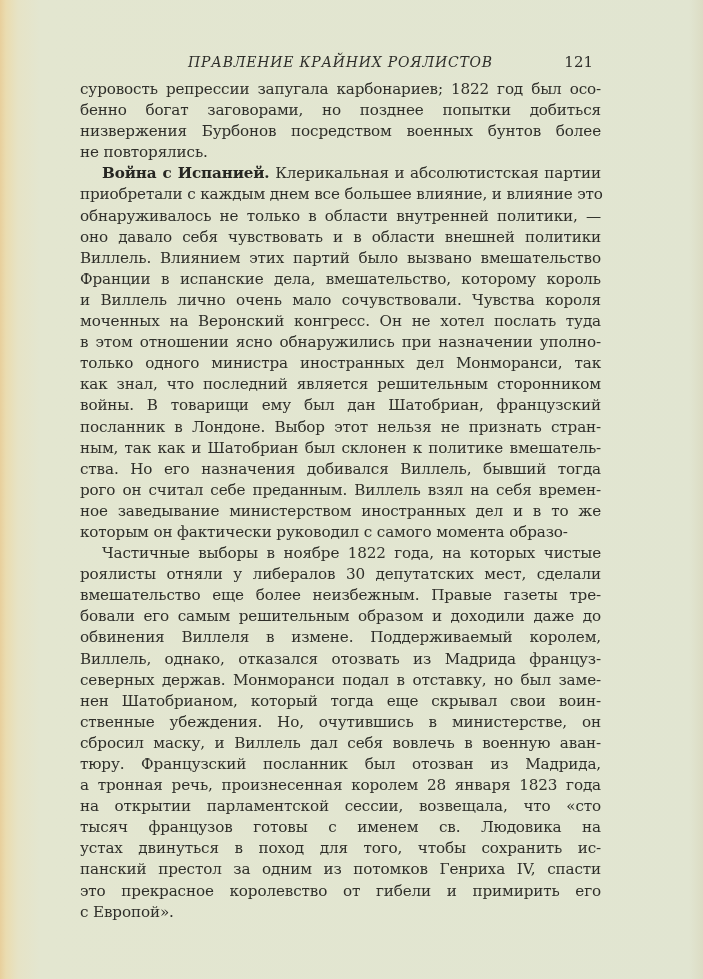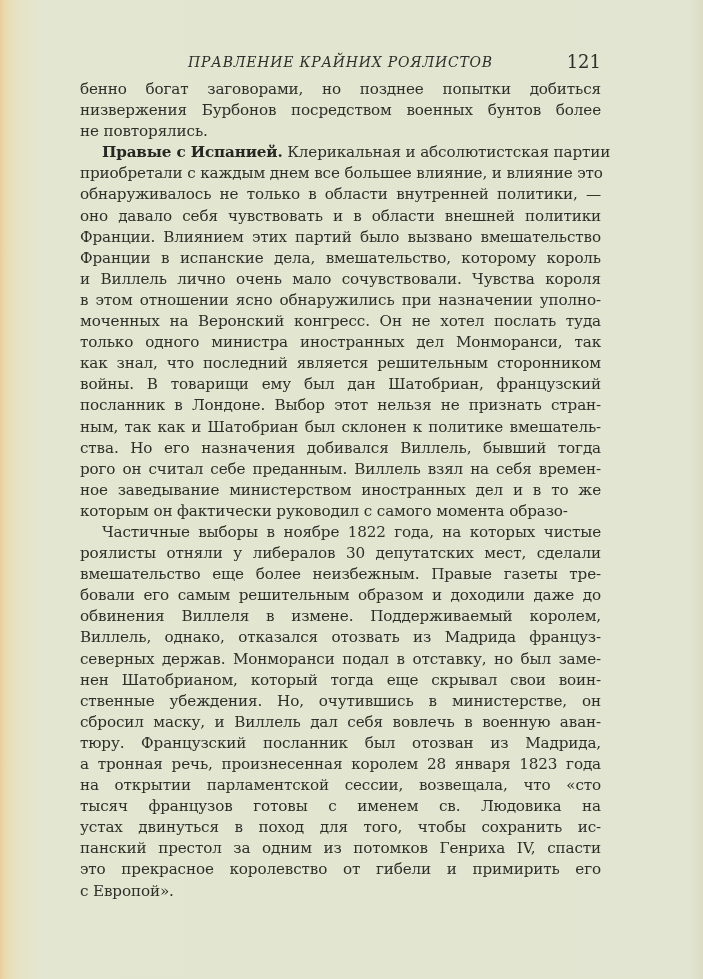--- a/index.html
+++ b/index.html
@@ -41,22 +41,22 @@
       width: 521px;
       text-align: center;
       font-style: italic;
       font-size: 14px;
       letter-spacing: 0.8px;
       line-height: 24px;
       color: #2e2e2a;
     }
     .page-number {
       position: absolute;
-      right: 0;
-      font-size: 18px;
+      right: 8px;
+      font-size: 15px;
       line-height: 24px;
       color: #2e2e2a;
     }
     .body-text {
       position: absolute;
       left: 80px;
       top: 79px;
       width: 521px;
     }
     .line {
@@ -86,35 +86,36 @@
 <div class="page">
 
   <div class="running-head">
     <span class="running-title">ПРАВЛЕНИЕ КРАЙНИХ РОЯЛИСТОВ</span>
     <span class="page-number">121</span>
   </div>
 
   <div class="body-text">
 
     <div>
+      <div class="line">суровость репрессии запугала карбонариев; 1822 год был осо-</div>
       <div class="line">бенно богат заговорами, но позднее попытки добиться</div>
       <div class="line">низвержения Бурбонов посредством военных бунтов более</div>
       <div class="line last">не повторялись.</div>
     </div>
 
     <div>
-      <div class="line indent"><span class="run-in">Правые с Испанией.</span> <span>Клерикальная и абсолютистская партии</span></div>
+      <div class="line indent"><span class="run-in">Война с Испанией.</span> <span>Клерикальная и абсолютистская партии</span></div>
       <div class="line">приобретали с каждым днем все большее влияние, и влияние это</div>
       <div class="line">обнаруживалось не только в области внутренней политики, —</div>
       <div class="line">оно давало себя чувствовать и в области внешней политики</div>
-      <div class="line">Франции. Влиянием этих партий было вызвано вмешательство</div>
+      <div class="line">Виллель. Влиянием этих партий было вызвано вмешательство</div>
       <div class="line">Франции в испанские дела, вмешательство, которому король</div>
       <div class="line">и Виллель лично очень мало сочувствовали. Чувства короля</div>
+      <div class="line">моченных на Веронский конгресс. Он не хотел послать туда</div>
       <div class="line">в этом отношении ясно обнаружились при назначении уполно-</div>
-      <div class="line">моченных на Веронский конгресс. Он не хотел послать туда</div>
       <div class="line">только одного министра иностранных дел Монморанси, так</div>
       <div class="line">как знал, что последний является решительным сторонником</div>
       <div class="line">войны. В товарищи ему был дан Шатобриан, французский</div>
       <div class="line">посланник в Лондоне. Выбор этот нельзя не признать стран-</div>
       <div class="line">ным, так как и Шатобриан был склонен к политике вмешатель-</div>
       <div class="line">ства. Но его назначения добивался Виллель, бывший тогда</div>
       <div class="line">рого он считал себе преданным. Виллель взял на себя времен-</div>
       <div class="line">ное заведывание министерством иностранных дел и в то же</div>
       <div class="line last">которым он фактически руководил с самого момента образо-</div>
     </div>

